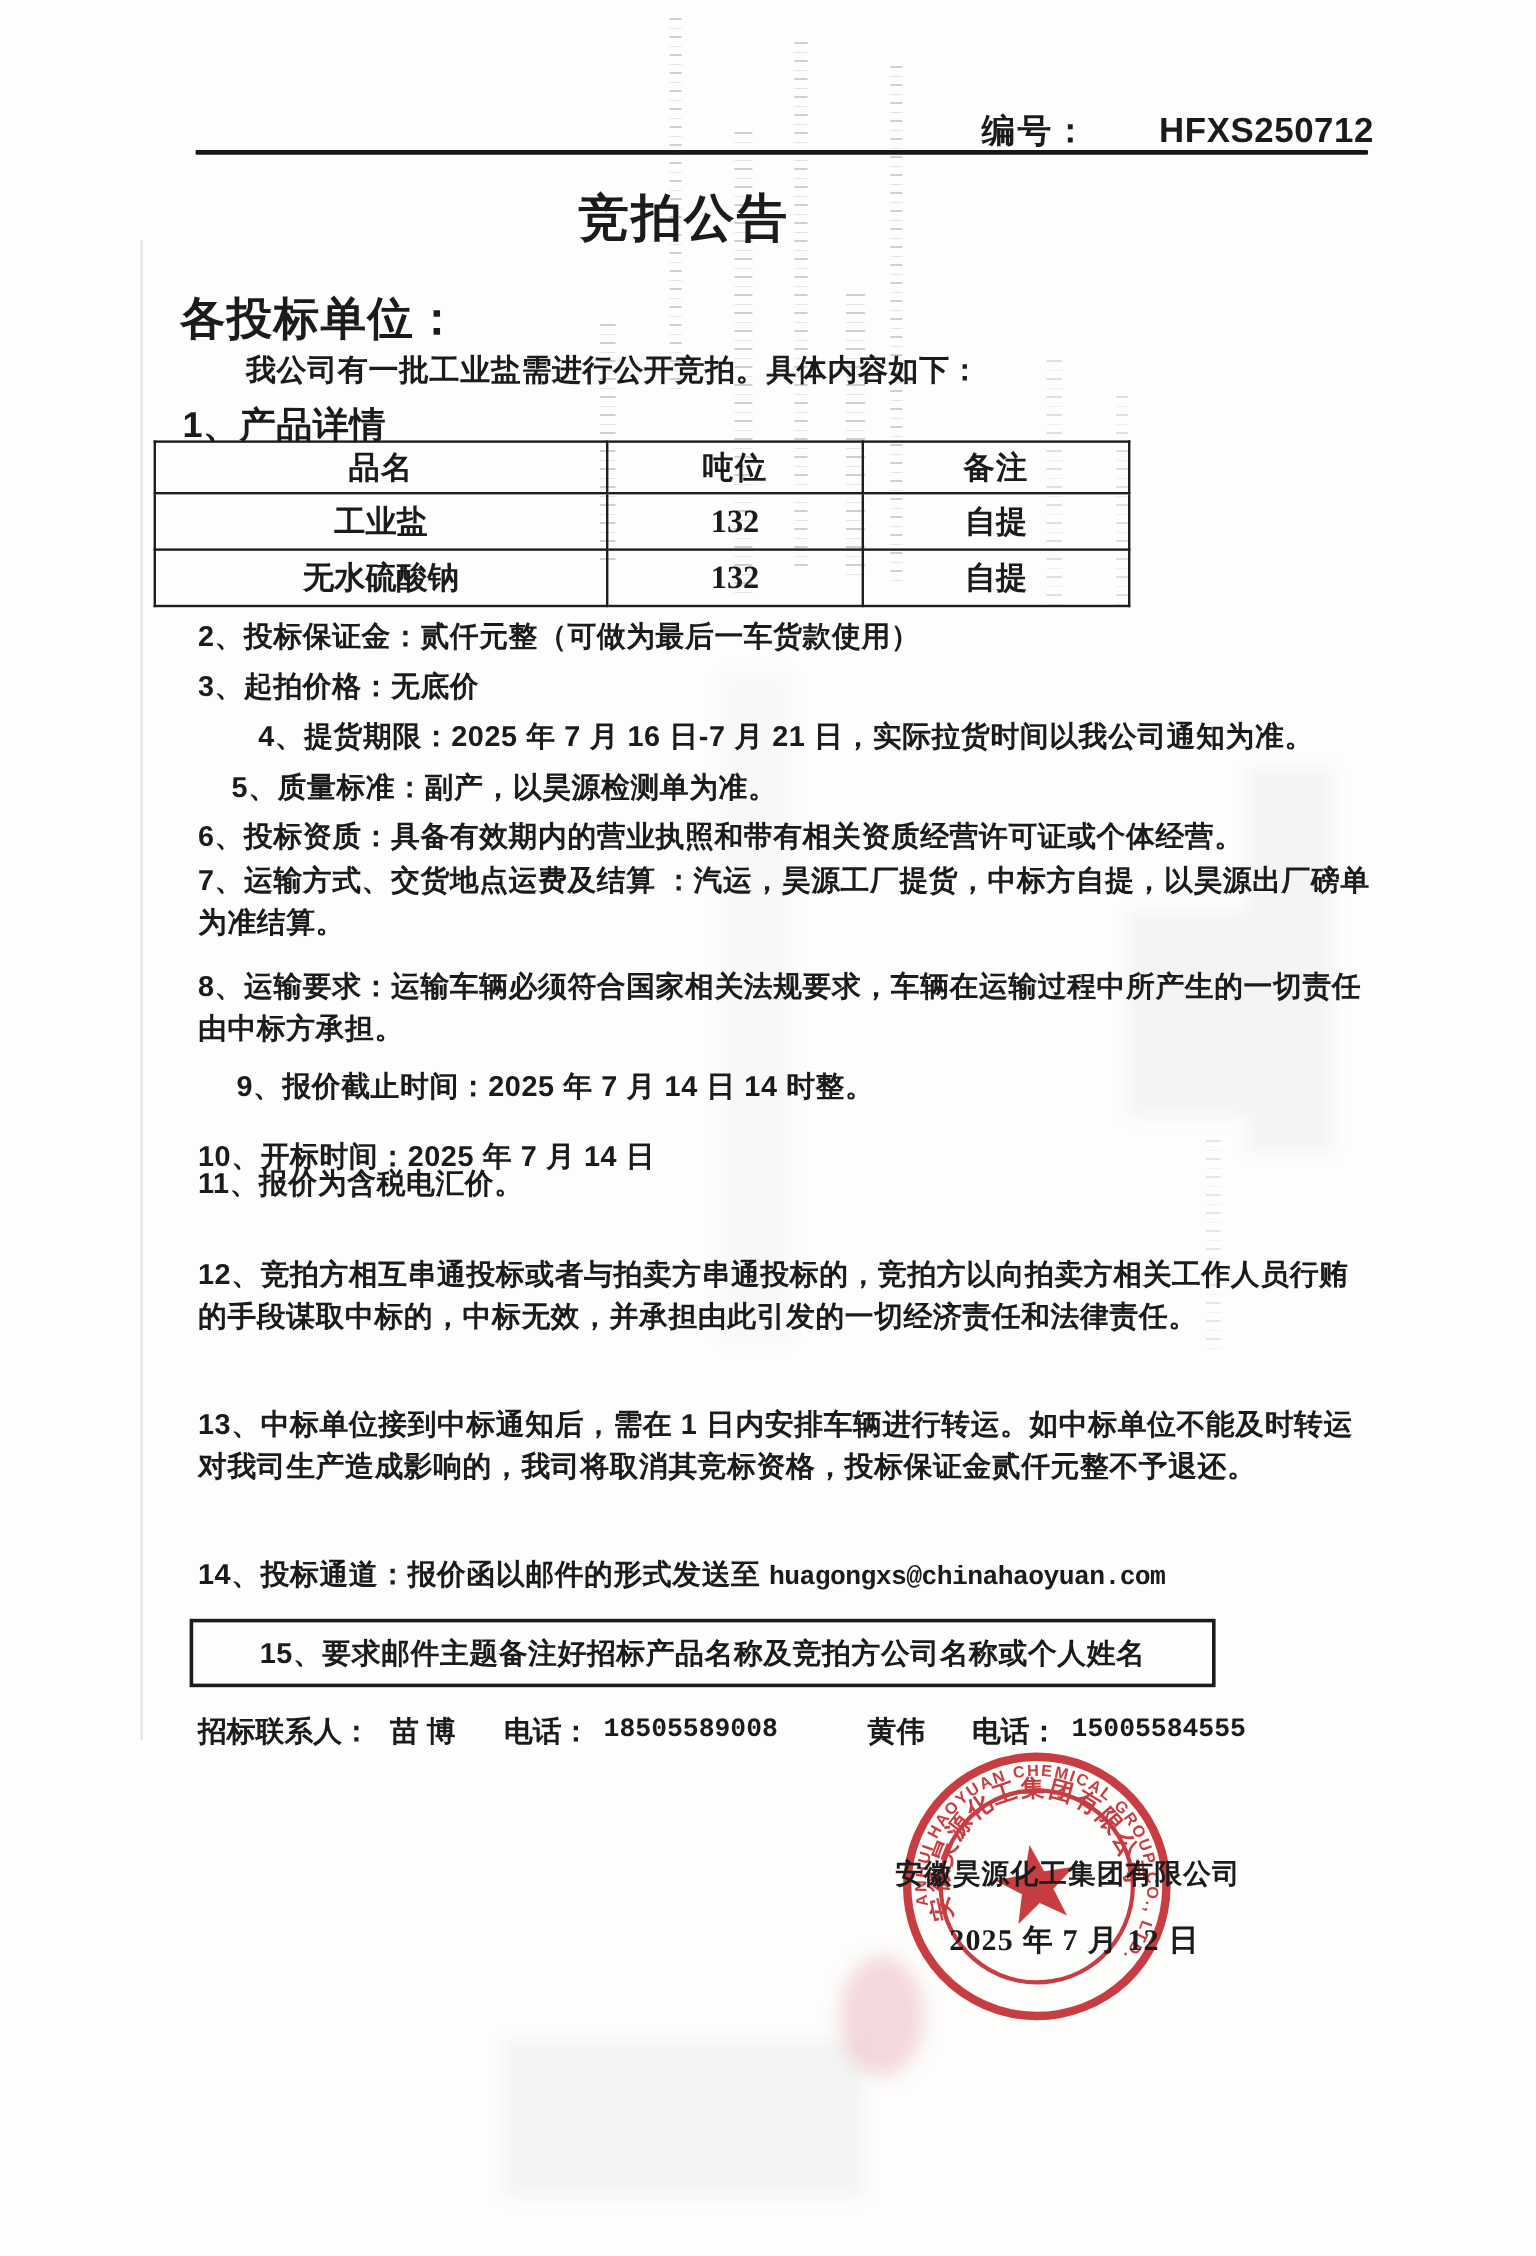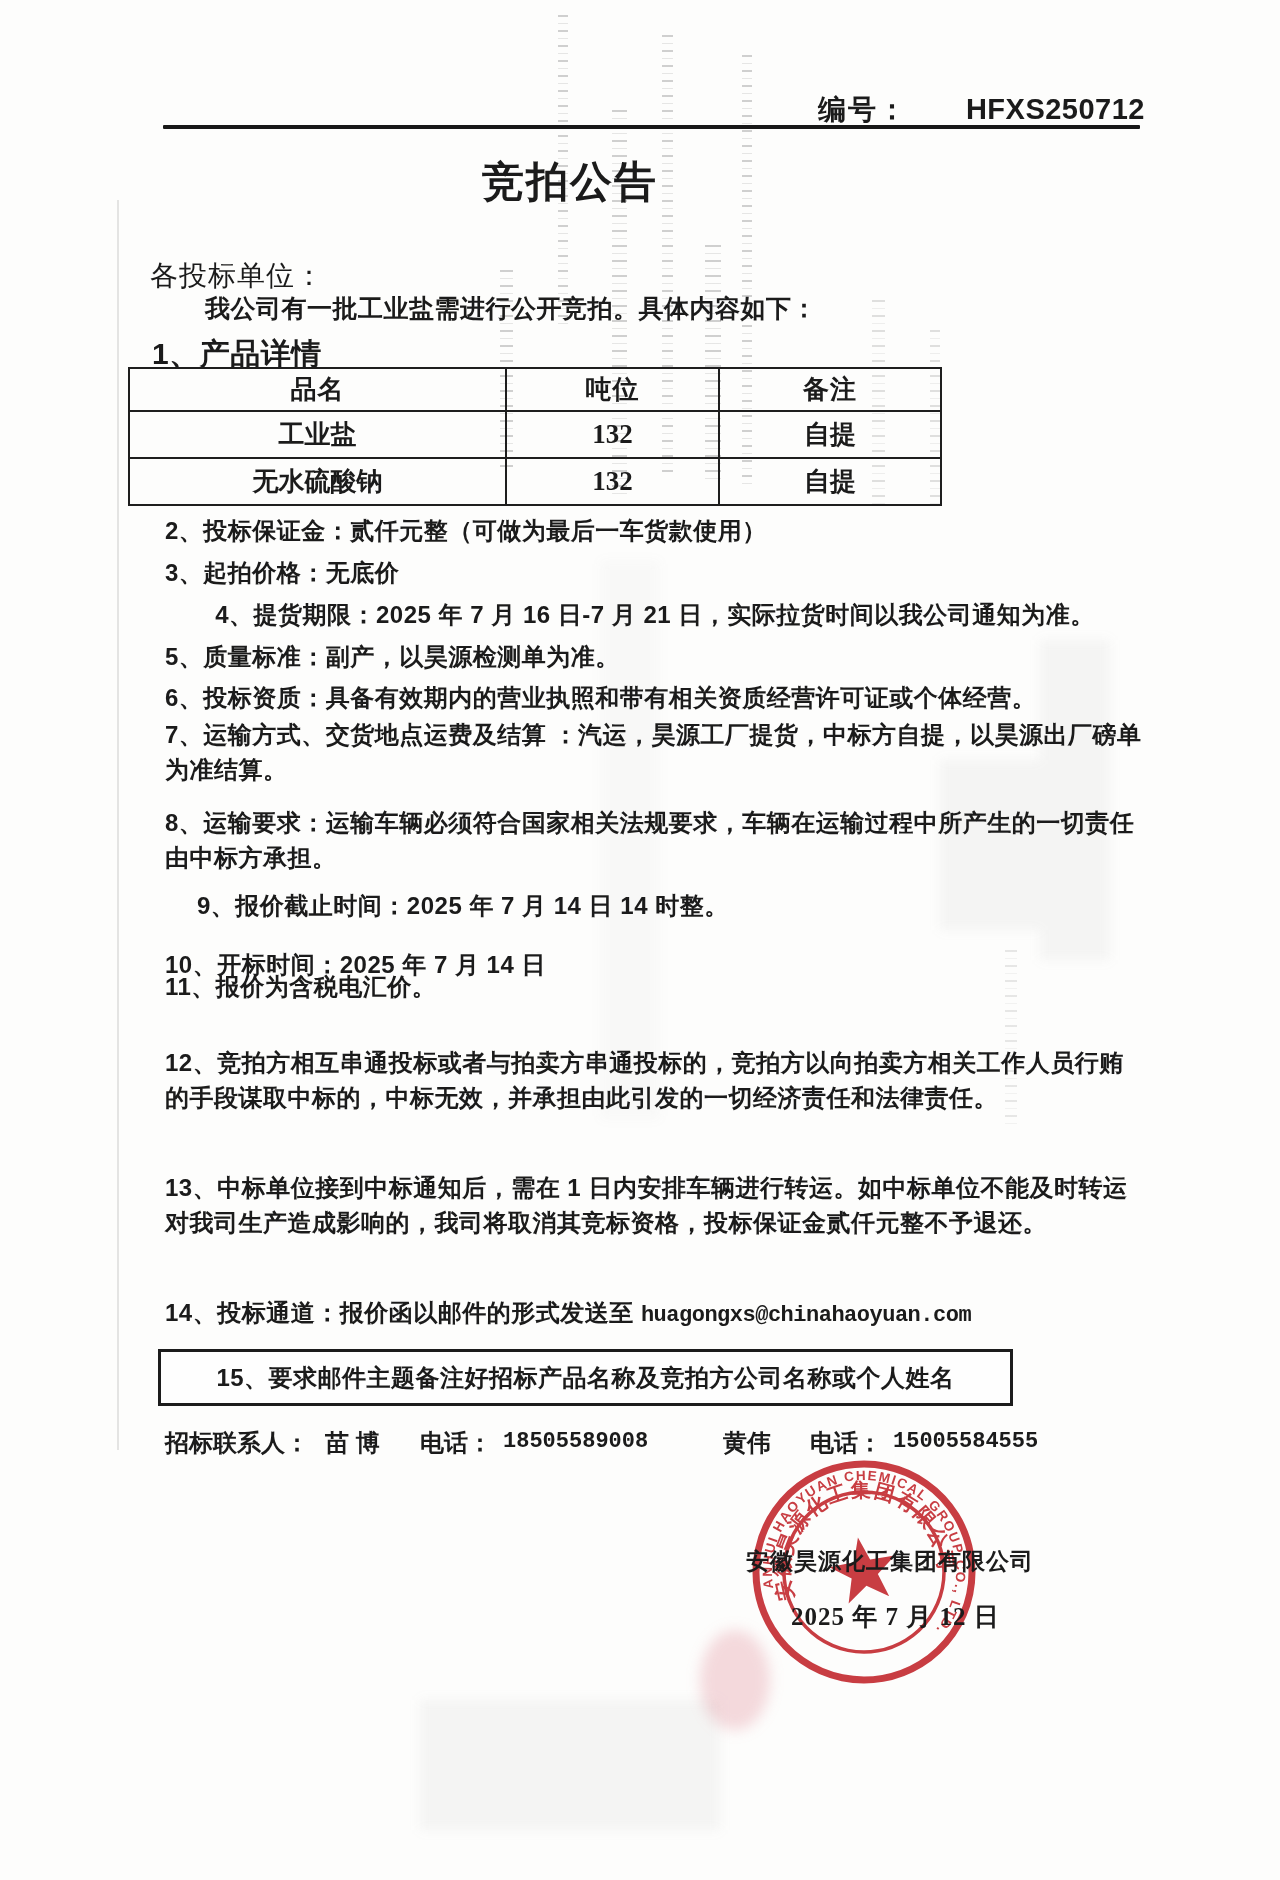--- a/index.html
+++ b/index.html
@@ -8,21 +8,21 @@
     background:#fdfdfc;overflow:hidden;color:#1b1b1b;
     font-family:"Liberation Sans",sans-serif;
   }
   
   .ref-row{position:absolute;top:76px;right:135px;display:flex;align-items:baseline;gap:58px;justify-content:space-between;}
   .ref-label{font-size:28px;font-weight:700;letter-spacing:2px;}
   .ref-value{font-size:29px;font-weight:700;letter-spacing:.5px;margin-top:17px;}
   .top-rule{position:absolute;top:125px;left:163px;width:977px;height:4px;background:#181818;border-radius:1px;}
   .title{position:absolute;top:154px;left:410px;width:320px;text-align:center;
          font-size:42px;font-weight:700;letter-spacing:2px;}
-  .salutation{position:absolute;top:240px;left:150px;font-size:28px;font-weight:400;letter-spacing:1px;margin-top:17px;}
+  .salutation{position:absolute;top:240px;left:150px;font-size:38px;font-weight:700;letter-spacing:1px;}
   .intro{position:absolute;top:292px;left:205px;font-size:25px;font-weight:700;letter-spacing:.5px;}
   .sec-heading{position:absolute;top:334px;left:152px;font-size:30px;font-weight:700;letter-spacing:.5px;}
   
   .ptable{position:absolute;left:128px;top:367px;width:812px;border-collapse:collapse;table-layout:fixed;}
   .ptable col.c1{width:377px}.ptable col.c2{width:213px}.ptable col.c3{width:222px}
   .ptable th,.ptable td{border:2.5px solid #1e1e1e;text-align:center;vertical-align:middle;
     font-weight:700;padding:0;}
   .ptable th{height:41px;font-size:26px;letter-spacing:1px;}
   .ptable td{height:45px;font-size:26px;}
   .ptable td.num{font-family:"Liberation Serif",serif;font-size:27px;}
@@ -109,21 +109,21 @@
       <td>无水硫酸钠</td>
       <td class="num">132</td>
       <td>自提</td>
     </tr>
   </tbody>
     </table>
 
   <div class="term nowrap" style="top:513px;">2、投标保证金：贰仟元整（可做为最后一车货款使用）</div>
   <div class="term nowrap" style="top:555px;">3、起拍价格：无底价</div>
   <div class="term nowrap" style="top:597px;text-align:center;">4、提货期限：2025 年 7 月 16 日-7 月 21 日，实际拉货时间以我公司通知为准。</div>
-  <div class="term nowrap" style="top:639px;">5、质量标准：副产，以昊源检测单为准。</div>
+  <div class="term nowrap" style="top:639px;margin-left:28px;">5、质量标准：副产，以昊源检测单为准。</div>
   <div class="term nowrap" style="top:680px;">6、投标资质：具备有效期内的营业执照和带有相关资质经营许可证或个体经营。</div>
   <div class="term" style="top:717px;">7、运输方式、交货地点运费及结算 ：汽运，昊源工厂提货，中标方自提，以昊源出厂磅单为准结算。</div>
   <div class="term" style="top:805px;">8、运输要求：运输车辆必须符合国家相关法规要求，车辆在运输过程中所产生的一切责任由中标方承担。</div>
   <div class="term nowrap" style="top:888px;margin-left:32px;">9、报价截止时间：2025 年 7 月 14 日 14 时整。</div>
   <div class="term nowrap" style="top:947px;">10、开标时间：2025 年 7 月 14 日</div>
   <div class="term nowrap" style="top:969px;">11、报价为含税电汇价。</div>
   <div class="term" style="top:1045px;">12、竞拍方相互串通投标或者与拍卖方串通投标的，竞拍方以向拍卖方相关工作人员行贿的手段谋取中标的，中标无效，并承担由此引发的一切经济责任和法律责任。</div>
   <div class="term" style="top:1170px;">13、中标单位接到中标通知后，需在 1 日内安排车辆进行转运。如中标单位不能及时转运对我司生产造成影响的，我司将取消其竞标资格，投标保证金贰仟元整不予退还。</div>
 
   <div class="term nowrap" style="top:1295px;">

